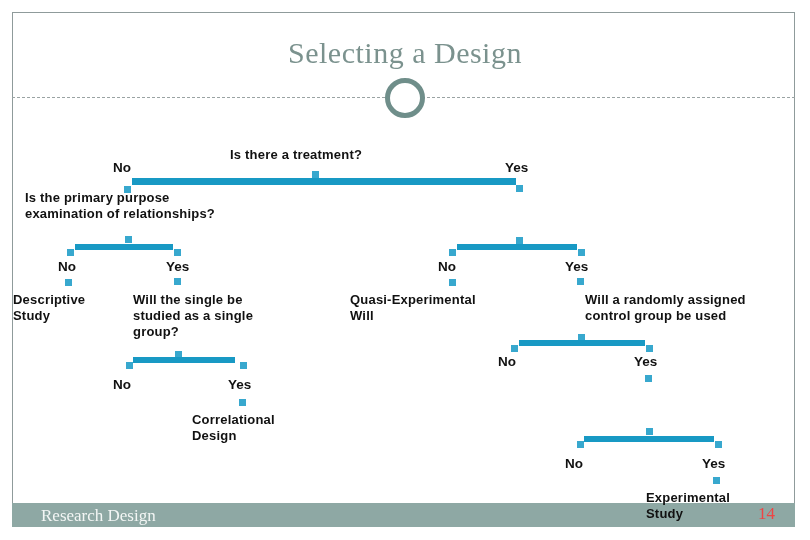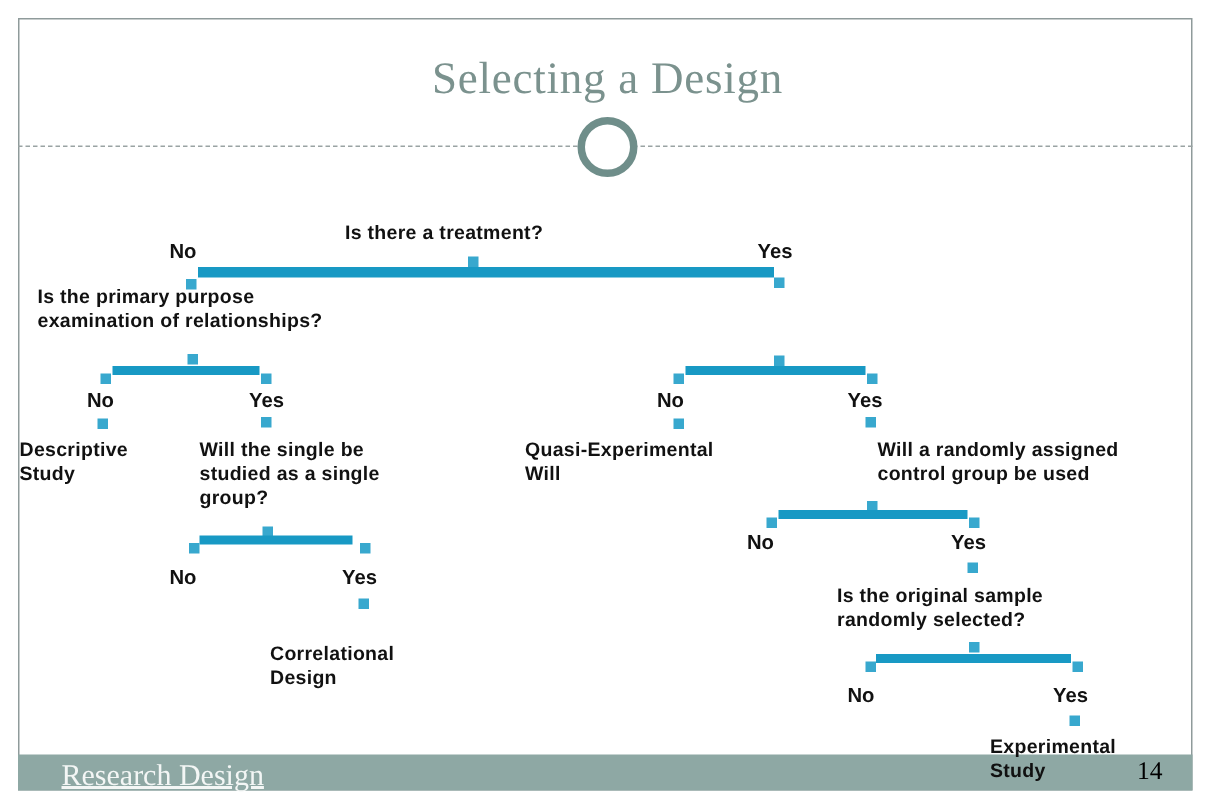--- a/index.html
+++ b/index.html
@@ -14,23 +14,23 @@
   .divider { left:12px; top:97px; width:783px; height:0; border-top:1px dashed #9aa3a3; }
   .ornament { left:385px; top:78px; width:40px; height:40px; background:#fff;
               border:5px solid #6f8e8a; border-radius:50%; z-index:2; }
   .q { font-weight:bold; font-size:13px; line-height:16px; color:#111;
        white-space:pre-line; letter-spacing:0.2px; z-index:3; }
   .lbl { font-weight:bold; font-size:13.5px; line-height:15px; color:#111; z-index:3; }
   .bar { background:#1899c4; height:6px; z-index:2; }
   .sq  { width:7px; height:7px; background:#38a8ce; z-index:2; }
   .band { left:12px; top:503px; width:783px; height:24px; background:#8ea8a4; z-index:1; }
   .footer-title { left:41px; top:506px; font-family:"Liberation Serif",serif;
-                  font-size:20px; color:#f3f6f5; z-index:2;text-decoration:underline; }
+                  font-size:17px; color:#f3f6f5; z-index:2; }
   .page-num { left:758px; top:504px; font-family:"Liberation Serif",serif;
-              font-size:17px; color:#000000; z-index:2; }
+              font-size:17px; color:#ef4444; z-index:2; }
   .over-band { z-index:4; }
 </style>
 </head>
 <body>
 
 <div class="slide">
   <div class="abs frame"></div>
   <div class="abs divider"></div>
   <div class="abs ornament"></div>
   <div class="abs q" style="left:230px; top:147px;">Is there a treatment?</div>
@@ -59,21 +59,21 @@
   <div class="abs q" style="left:133px; top:292px;">Will the single be
 studied as a single
 group?</div>
   <div class="abs sq" style="left:175px; top:351px;"></div>
   <div class="abs bar" style="left:133px; top:357px; width:102px;"></div>
   <div class="abs sq" style="left:126px; top:362px;"></div>
   <div class="abs sq" style="left:240px; top:362px;"></div>
   <div class="abs lbl" style="left:113px; top:377px;">No</div>
   <div class="abs lbl" style="left:228px; top:377px;">Yes</div>
   <div class="abs sq" style="left:239px; top:399px;"></div>
-  <div class="abs q" style="left:180px; top:412px;margin-top:16px;">Correlational
+  <div class="abs q" style="left:192px; top:412px;">Correlational
 Design</div>
 
   <div class="abs sq" style="left:516px; top:237px;"></div>
   <div class="abs bar" style="left:457px; top:244px; width:120px;"></div>
   <div class="abs sq" style="left:449px; top:249px;"></div>
   <div class="abs sq" style="left:578px; top:249px;"></div>
   <div class="abs lbl" style="left:438px; top:259px;">No</div>
   <div class="abs lbl" style="left:565px; top:259px;">Yes</div>
   <div class="abs sq" style="left:449px; top:279px;"></div>
   <div class="abs sq" style="left:577px; top:278px;"></div>
@@ -83,28 +83,26 @@
   <div class="abs q" style="left:545px; top:292px;margin-left:40px;">Will a randomly assigned
 control group be used</div>
   <div class="abs sq" style="left:578px; top:334px;"></div>
   <div class="abs bar" style="left:519px; top:340px; width:126px;"></div>
   <div class="abs sq" style="left:511px; top:345px;"></div>
   <div class="abs sq" style="left:646px; top:345px;"></div>
   <div class="abs lbl" style="left:498px; top:354px;">No</div>
   <div class="abs lbl" style="left:634px; top:354px;">Yes</div>
   <div class="abs sq" style="left:645px; top:375px;"></div>
 
-  <div class="abs q" style="left:558px; top:389px;">Is the original sample
-randomly selected?</div>
   <div class="abs sq" style="left:646px; top:428px;"></div>
   <div class="abs bar" style="left:584px; top:436px; width:130px;"></div>
   <div class="abs sq" style="left:577px; top:441px;"></div>
   <div class="abs sq" style="left:715px; top:441px;"></div>
   <div class="abs lbl" style="left:565px; top:456px;">No</div>
   <div class="abs lbl" style="left:702px; top:456px;">Yes</div>
   <div class="abs sq" style="left:713px; top:477px;"></div>
-  <div class="abs q over-band" style="left:660px; top:490px;">Experimental
+  <div class="abs q over-band" style="left:646px; top:490px;">Experimental
 Study</div>
 
   <div class="abs band"></div>
   <div class="abs footer-title">Research Design</div>
   <div class="abs page-num">14</div>
 </div>
 
 </body></html>

